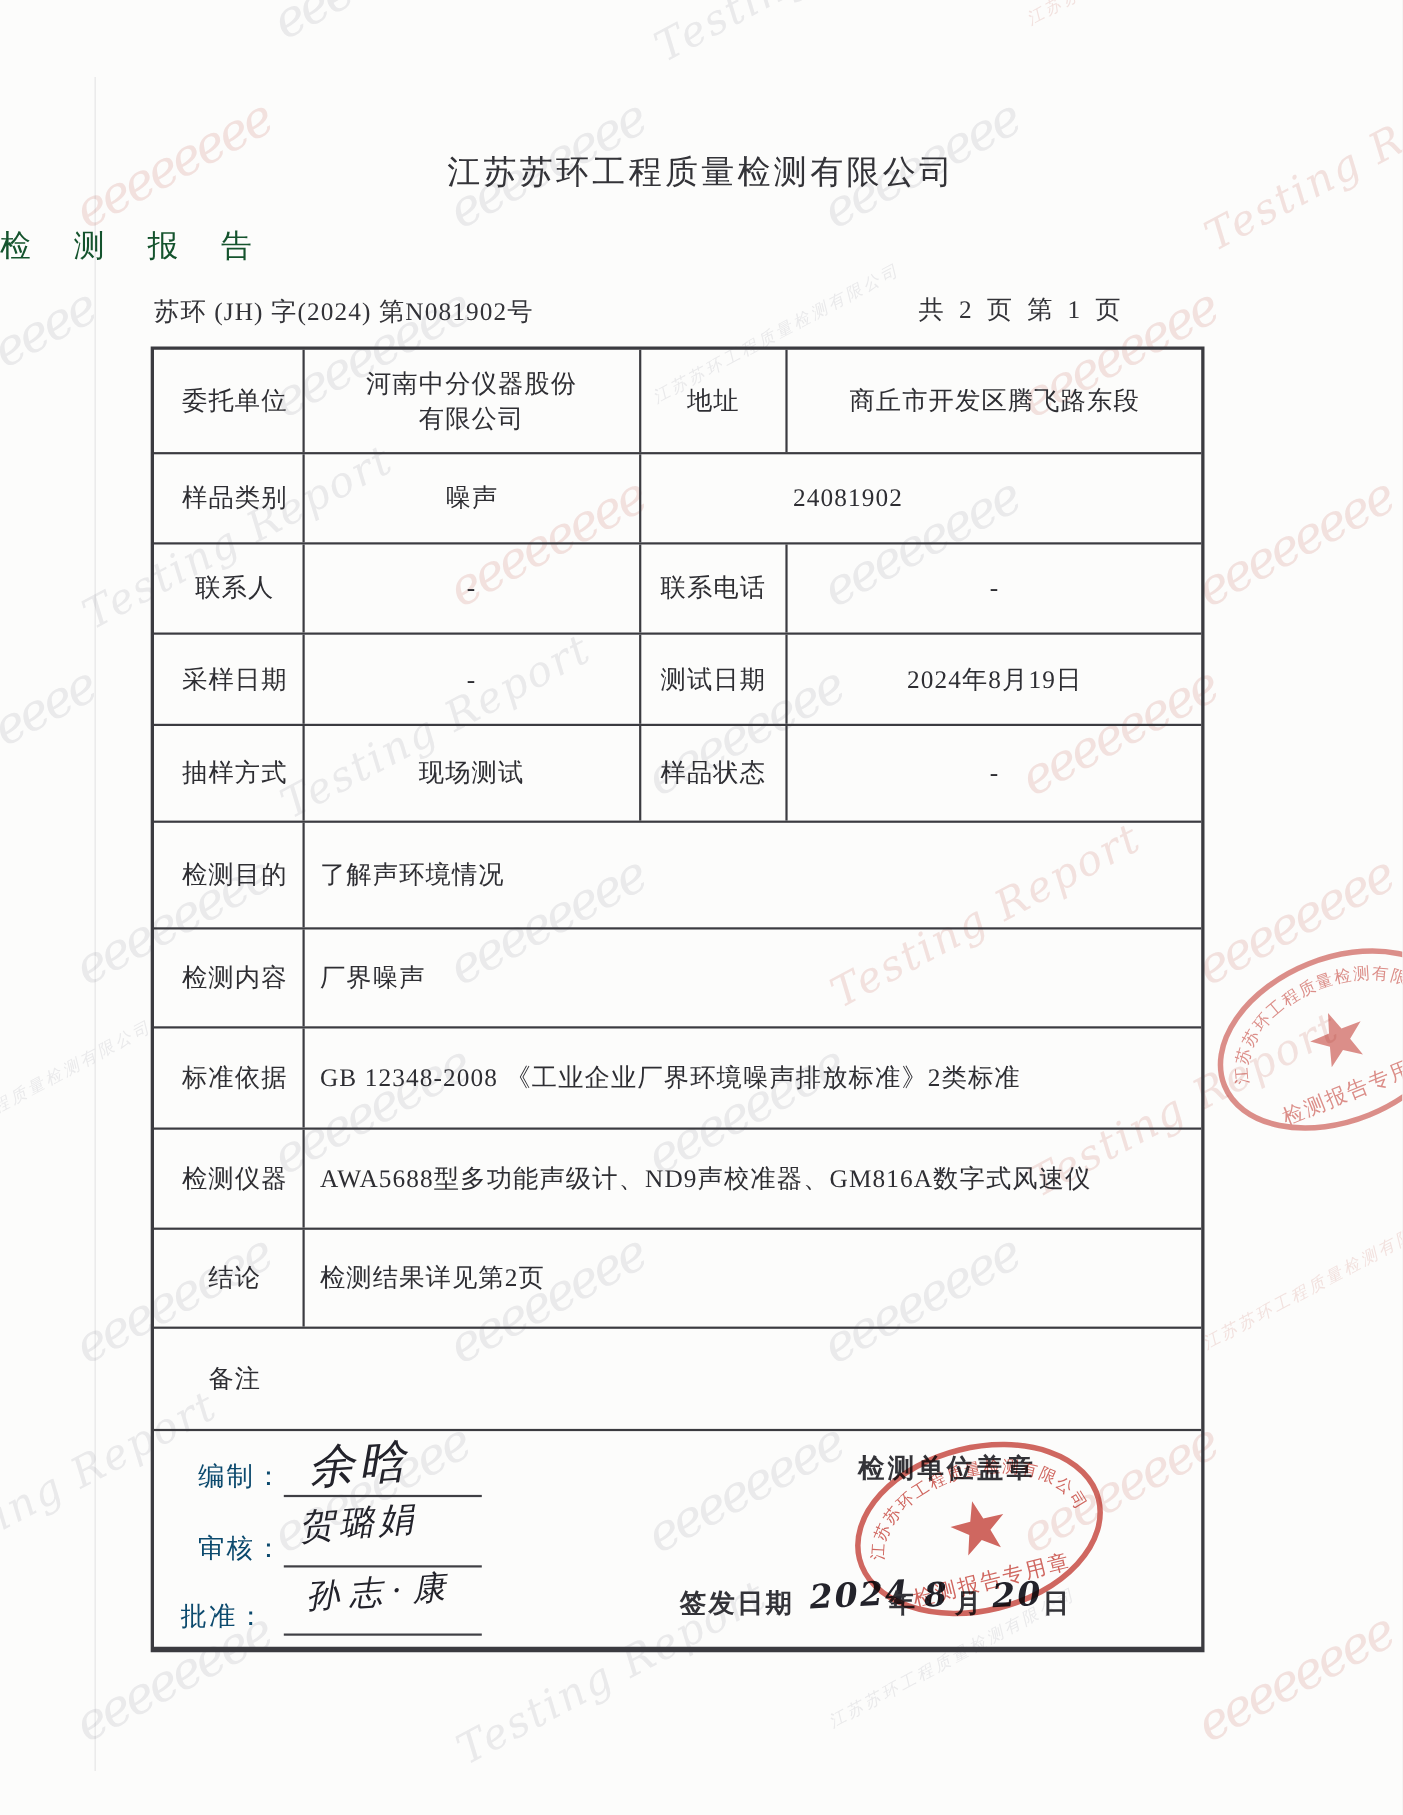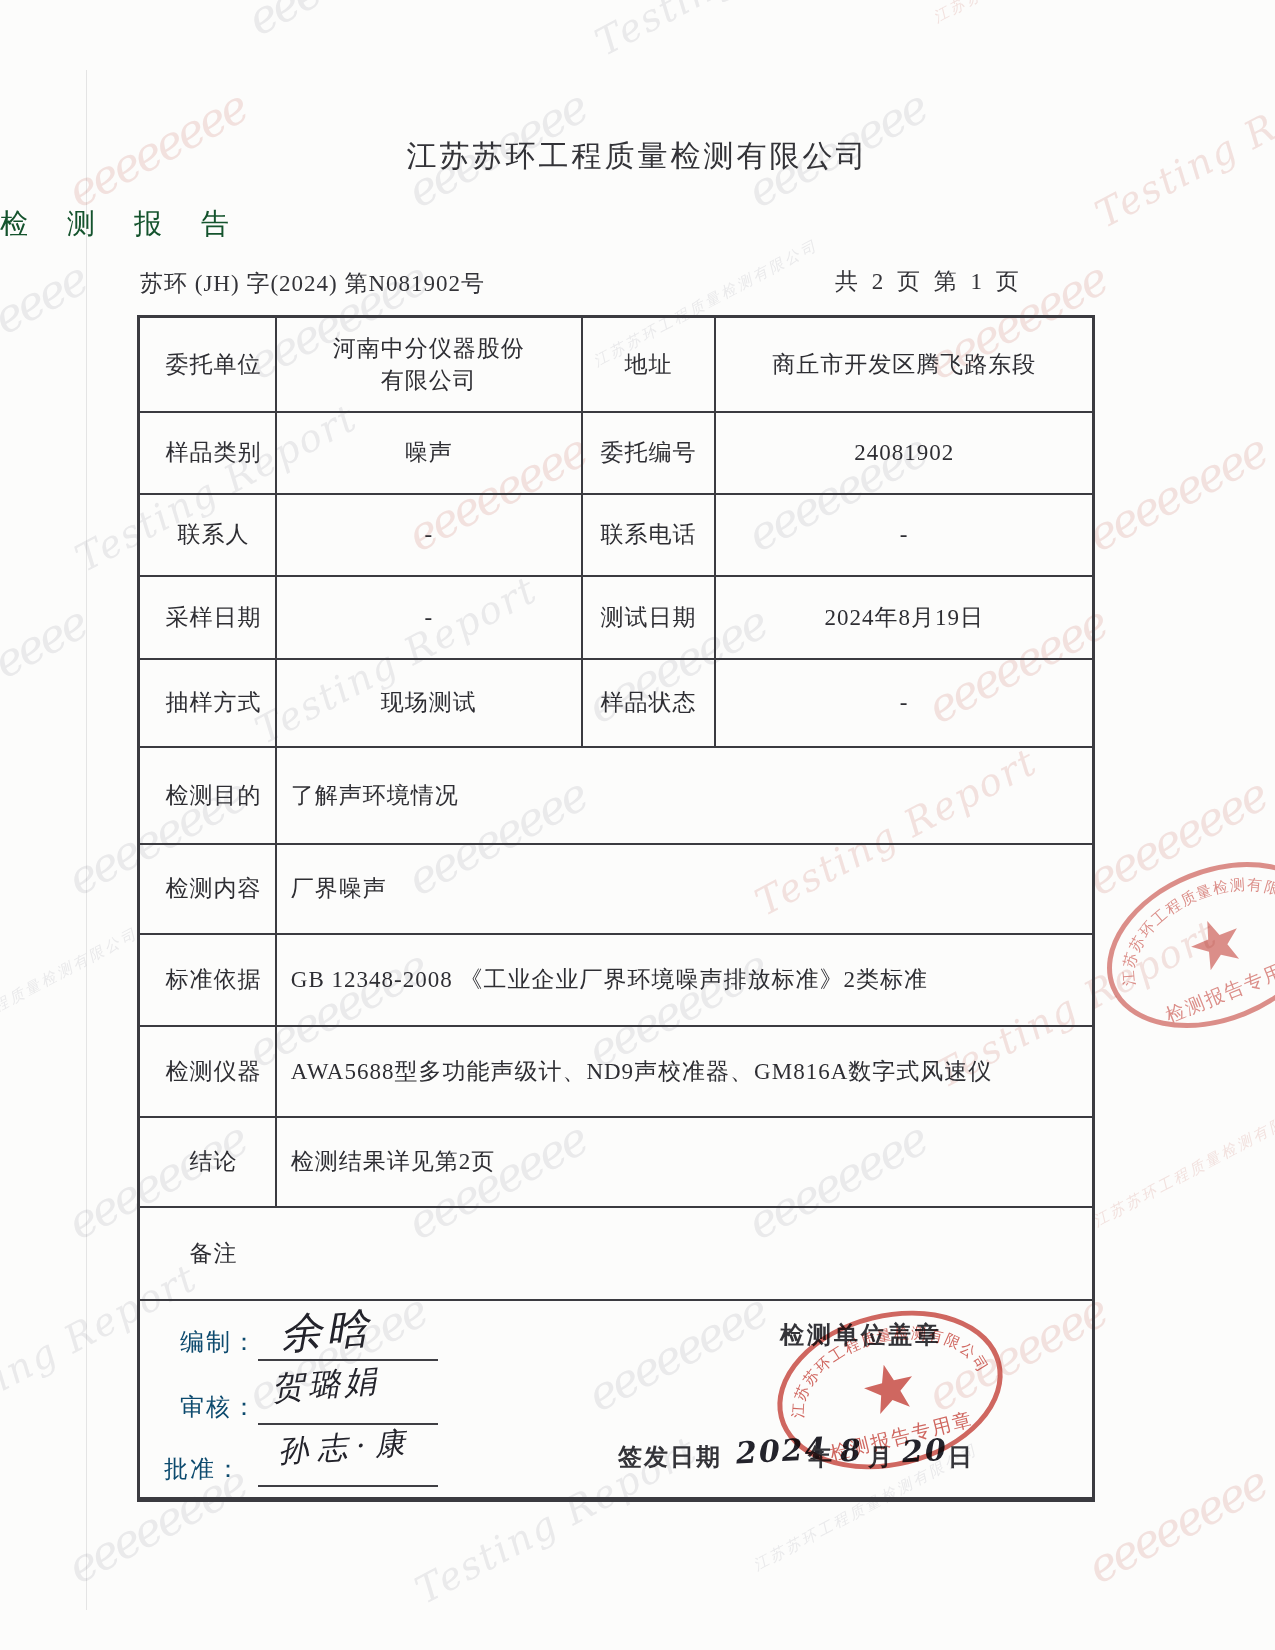--- a/index.html
+++ b/index.html
@@ -159,21 +159,20 @@
       <div class="td c2">
           <span class="narrow">河南中分仪器股份有限公司</span>
         </div>
       <div class="td c3">地址</div>
       <div class="td c4">商丘市开发区腾飞路东段</div>
     </div>
 
     <div class="tr" style="height:82px">
       <div class="td c1">样品类别</div>
       <div class="td c2">噪声</div>
-      <div class="td c3">委托编号</div>
       <div class="td c4">24081902</div>
     </div>
 
     <div class="tr" style="height:82px">
       <div class="td c1">联系人</div>
       <div class="td c2">-</div>
       <div class="td c3">联系电话</div>
       <div class="td c4">-</div>
     </div>
 

